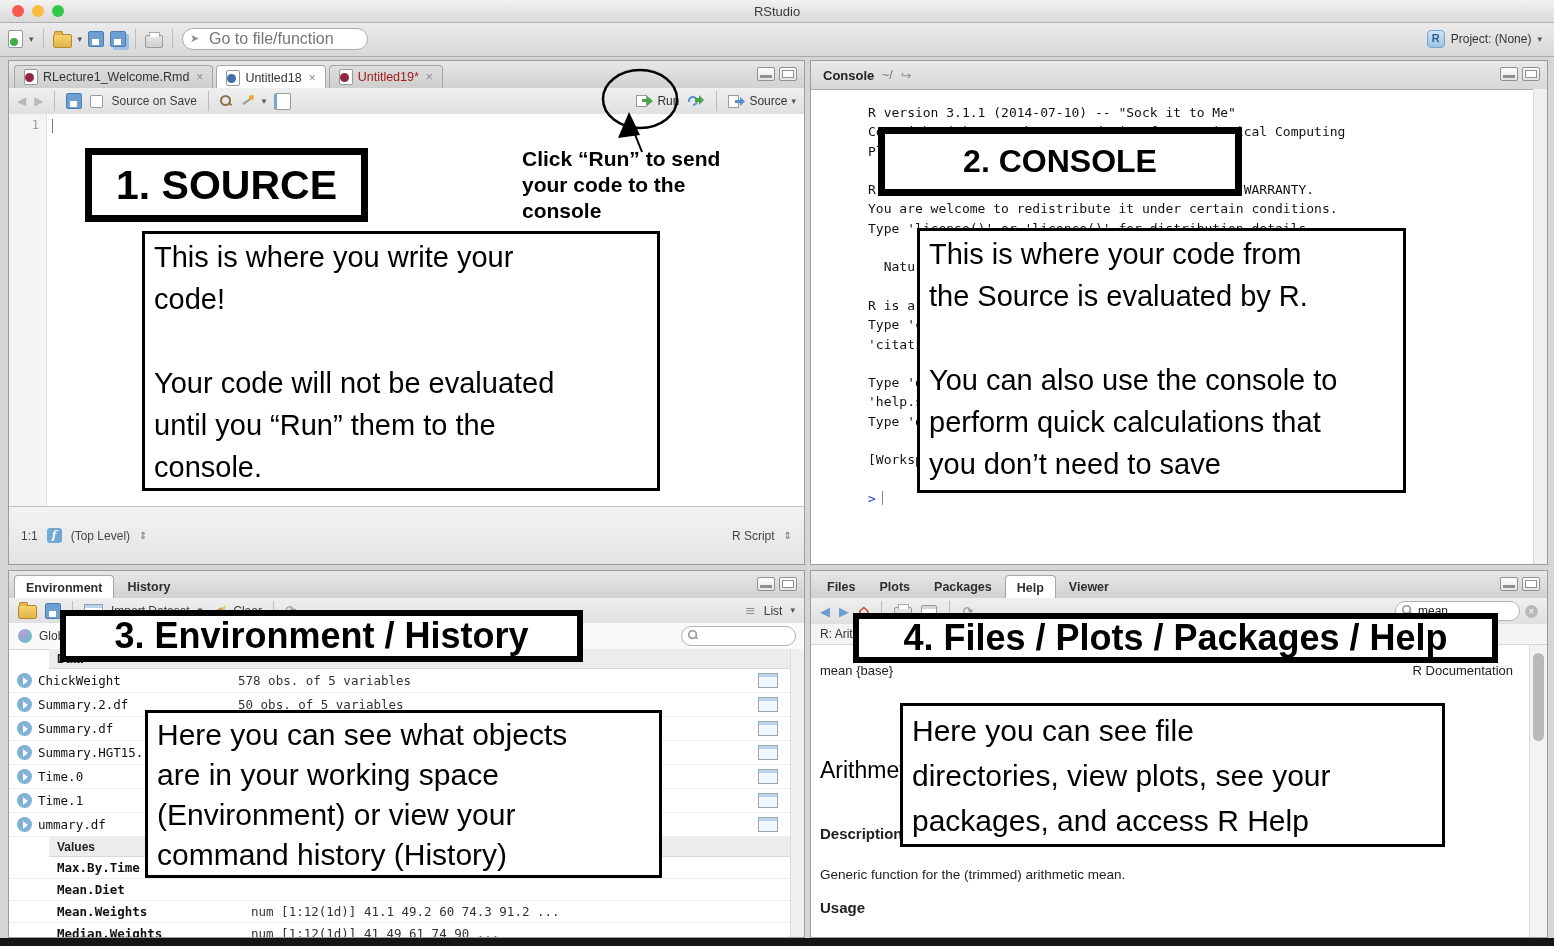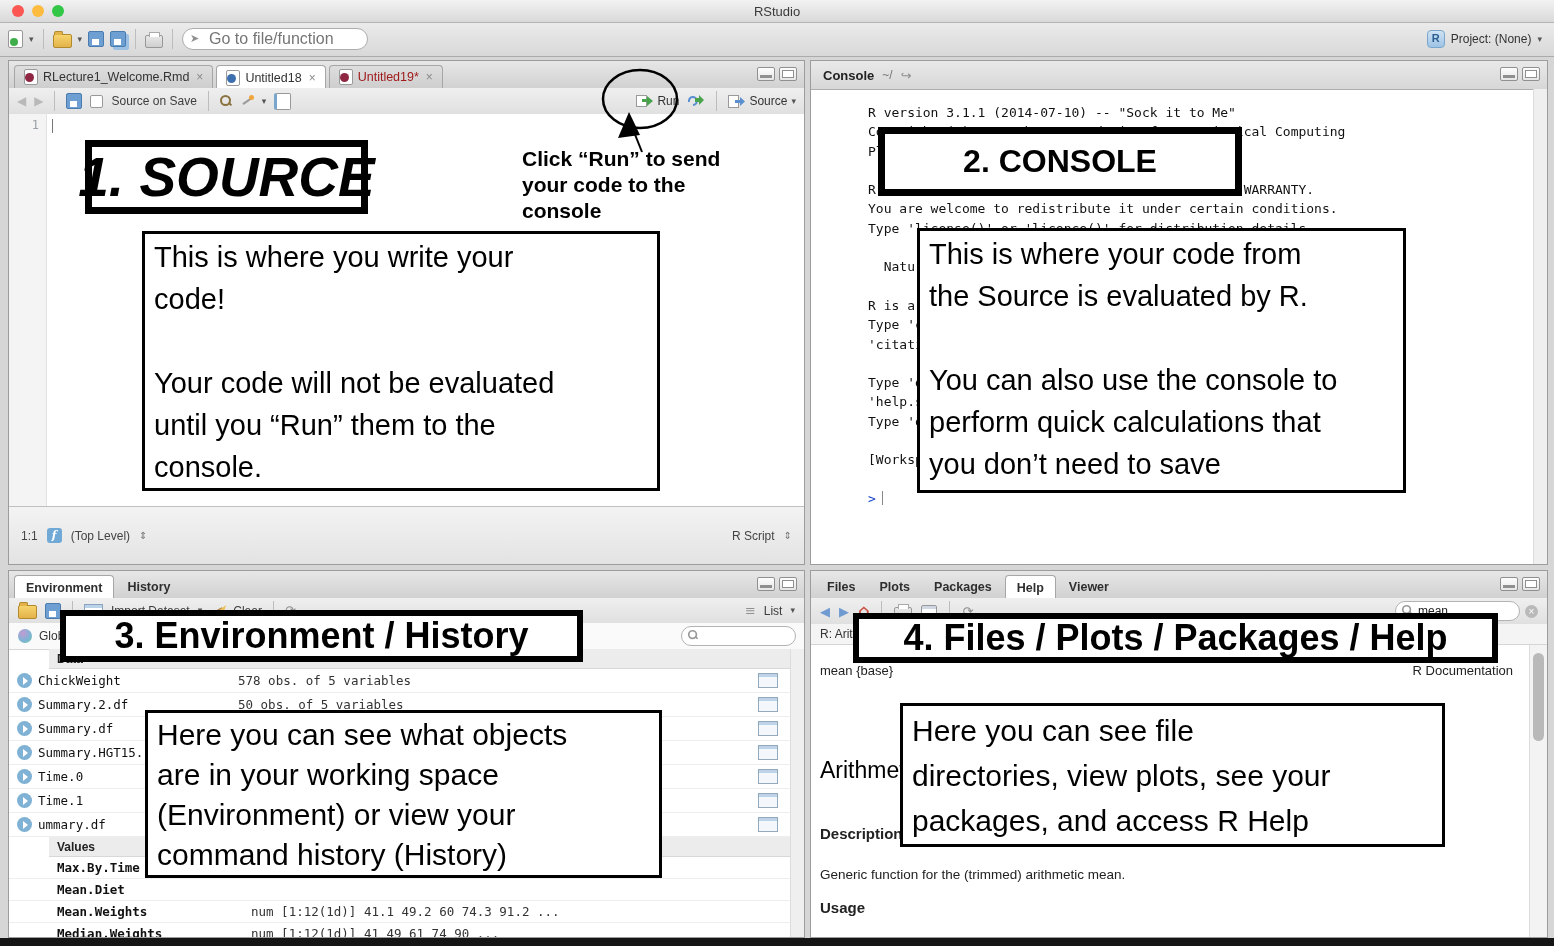--- a/index.html
+++ b/index.html
@@ -157,21 +157,21 @@
     font-size:13px;color:#222;}
   .help-heading{position:absolute;left:9px;top:112px;font-size:23px;color:#000;}
   .help-desc-label{position:absolute;left:9px;top:180px;font-size:15px;font-weight:bold;color:#222;}
   .help-desc{position:absolute;left:9px;top:222px;font-size:13.5px;color:#222;}
   .help-usage-label{position:absolute;left:9px;top:254px;font-size:15px;font-weight:bold;color:#222;}
   .help-usage{position:absolute;left:9px;top:292px;font:13px/19px "DejaVu Sans Mono",monospace;color:#111;white-space:pre;}
 
   
   .ann-head{position:absolute;background:#fff;border:6px solid #000;color:#000;display:flex;
     align-items:center;justify-content:center;font-weight:bold;z-index:20;white-space:nowrap;}
-  #ann1{left:85px;top:140px;width:269px;height:60px;border-width:7px;font-size:55px;font-style:italic;}
+  #ann1{left:85px;top:148px;width:269px;height:60px;border-width:7px;font-size:41px;}
   #ann2{left:878px;top:127px;width:350px;height:55px;border-width:7px;font-size:32px;}
   #ann3{left:60px;top:610px;width:511px;height:40px;font-size:36px;}
   #ann4{left:853px;top:613px;width:633px;height:38px;font-size:36px;}
   .ann-note{position:absolute;background:#fff;border:3px solid #000;color:#000;
     padding:2px 9px;white-space:pre-line;z-index:20;overflow:hidden;}
   #note1{left:142px;top:231px;width:494px;height:250px;font-size:29px;line-height:42px;}
   #note2{left:917px;top:228px;width:465px;height:255px;font-size:29px;line-height:42px;}
   #note3{left:145px;top:710px;width:493px;height:158px;font-size:30px;line-height:40px;}
   #note4{left:900px;top:703px;width:521px;height:134px;font-size:30px;line-height:45px;}
   .run-callout{position:absolute;left:522px;top:146px;width:250px;font-weight:bold;

